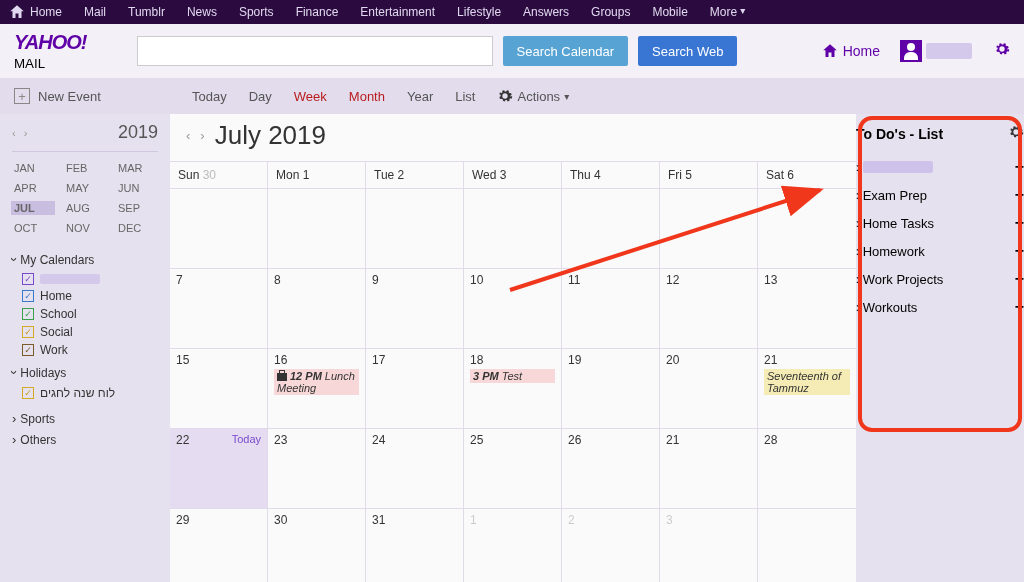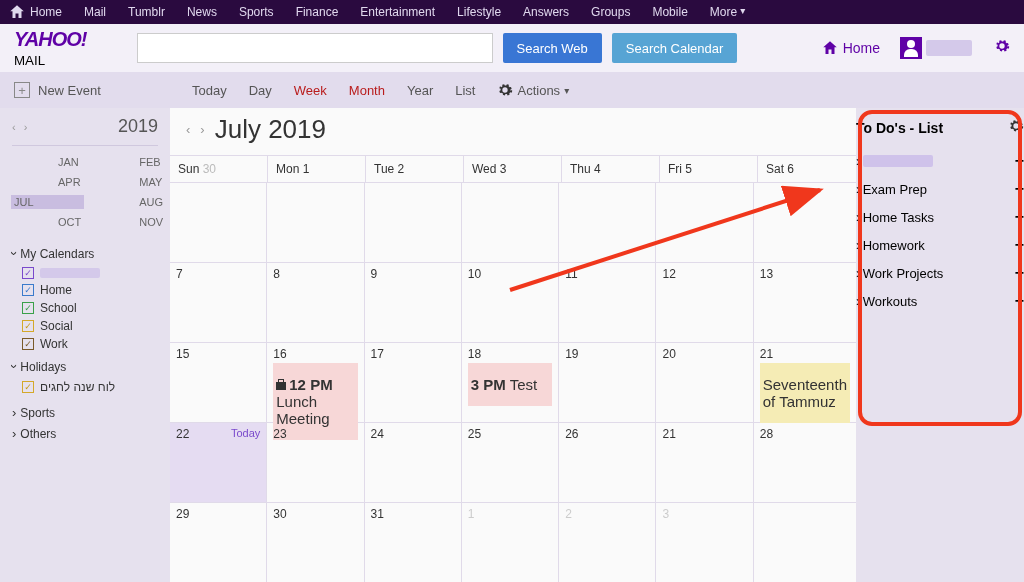--- a/index.html
+++ b/index.html
@@ -3,21 +3,21 @@
 <meta charset="utf-8">
 <style>
 * { margin: 0; padding: 0; box-sizing: border-box; font-family: -apple-system, BlinkMacSystemFont, "Segoe UI", Arial, sans-serif; }
 body { width: 1024px; height: 582px; background: #e6e1ee; overflow: hidden; position: relative; }
 
 .topnav { background: #2a0a3f; height: 24px; display: flex; align-items: center; padding: 0 8px; gap: 22px; font-size: 12px; }
 .topnav a { color: #e0d8ee; text-decoration: none; cursor: pointer; }
 .topnav .home-ico { display: inline-flex; align-items: center; gap: 4px; }
 .topnav .more { display: flex; align-items: flex-start; gap: 3px; }
 
-.headerbar { background: #f3f0f8; height: 48px; display: flex; align-items: center; padding: 0 14px; gap: 10px; }
+.headerbar { background: #f3f0f8; height: 54px; display: flex; align-items: center; padding: 0 14px; gap: 10px; }
 .logo { color: #5f01a6; font-weight: 900; font-style: italic; font-size: 20px; letter-spacing: -1px; }
 .searchbox { flex: 0 0 356px; margin-left: 40px; }
 .searchbox input { width:100%; height:30px; border:1px solid #ccc; padding:0 8px; font-size:13px;}
 .btn { height:30px; padding:0 14px; border:none; color:#fff; font-size:13px; cursor:pointer; border-radius:2px;}
 .btn.cal { background:#57a4d4; }
 .btn.web { background:#3976d4; }
 .spacer { flex:1; }
 .home-link { display:flex; align-items:center; gap:4px; color:#5f01a6; font-size:14px; font-weight:500;}
 .avatar-box { width:22px; height:22px; background:#5f01a6; position:relative;}
 .avatar-box::after{content:""; position:absolute; width:8px;height:8px;background:#fff;border-radius:50%;top:3px;left:7px;}
@@ -32,22 +32,22 @@
 .views span { cursor:pointer; color:#555;}
 .views span.active { color:#b91c1c; }
 .actions { display:flex; align-items:center; gap:4px; margin-left:22px; cursor:pointer;}
 
 .main { display:flex; height:474px; }
 .sidebar { width:170px; background:#e6e1ee; padding:8px 12px; font-size:12px; color:#333;}
 .monthnav { display:flex; align-items:center; justify-content:space-between; margin-bottom:8px;}
 .monthnav .arrows { display:flex; gap:8px; color:#999; font-size:11px;}
 .monthnav .year { font-size:18px; color:#555; font-weight:300;}
 .monthgrid { display:grid; grid-template-columns:repeat(3,1fr); gap:8px 14px; border-top:1px solid #d0c8de; padding:10px 2px 12px; color:#666; font-size:11px;}
-.monthgrid span {cursor:pointer;margin-left:44px;}
-.monthgrid span.sel { background:#c9bde0; padding:1px 3px; margin:-1px -3px;}
+.monthgrid span {cursor:pointer;}
+.monthgrid span.sel { background:#c9bde0; padding:1px 3px; margin:-1px -3px;font-weight:bold;}
 .section { margin-top:6px;}
 .section h4 { font-size:12px; font-weight:400; color:#333; display:flex; align-items:center; gap:2px; cursor:pointer;}
 .section h4::before { content:"›"; display:inline-block; transform:rotate(90deg); font-size:13px; margin-right:2px;}
 .callist { list-style:none; padding-left:10px; margin-top:4px;}
 .callist li { display:flex; align-items:center; gap:6px; padding:2px 0; cursor:pointer;}
 .chk { width:12px;height:12px; border:1px solid; display:flex;align-items:center;justify-content:center;font-size:9px;}
 .chk.purple{border-color:#7a4acc;color:#7a4acc;}
 .chk.blue{border-color:#3a7acc;color:#3a7acc;}
 .chk.green{border-color:#3aa04a;color:#3aa04a;}
 .chk.yellow{border-color:#d4a82a;color:#c49a1a;}
@@ -64,21 +64,21 @@
 .gridhead div { padding:6px 8px; font-size:12px; color:#333; border-right:1px solid #e0dae9;}
 .gridhead div:last-child{border-right:none;}
 .gridhead .dim{color:#bbb;}
 .calgrid { display:grid; grid-template-columns:repeat(7,1fr); grid-auto-rows:80px; flex:1;}
 .cell { border-right:1px solid #e0dae9; border-bottom:1px solid #e0dae9; padding:4px 6px; font-size:12px; position:relative;}
 .cell:nth-child(7n){border-right:none;}
 .cell .dnum{color:#333;}
 .cell .dnum.dim{color:#ccc;}
 .cell.today{background:#e5dcf2;}
 .todaylbl{position:absolute; top:4px; right:6px; color:#7a4acc; font-size:11px;}
-.event{background:#f7d7d7; font-size:15px; padding:13px 3px; margin-top:2px; color:#333;}
+.event{background:#f7d7d7; font-size:11px; padding:1px 3px; margin-top:2px; color:#333;font-style:italic;}
 .event .time{font-weight:600;}
 .event.yel{background:#f5ecb5;}
 .briefcase{display:inline-block;width:10px;height:8px;background:#333;position:relative;vertical-align:middle;margin-right:3px;}
 .briefcase::before{content:"";position:absolute;width:4px;height:2px;border:1px solid #333;border-bottom:none;top:-3px;left:2px;}
 
 .todopanel { width:168px; background:#e6e1ee; position:relative;}
 .todo-outline{position:absolute; inset:2px; border:4px solid #f0371c; border-radius:14px; pointer-events:none;}
 .todo-inner{padding:10px 0;}
 .todo-head{display:flex;justify-content:space-between;align-items:center;font-size:14px;font-weight:600;margin-bottom:10px;}
 .todo-item{display:flex;align-items:center;justify-content:space-between;font-size:13px;padding:5px 0;cursor:pointer;}
@@ -119,22 +119,22 @@
 </div>
 
 <div class="headerbar">
   <div>
     <div class="logo">YAHOO!</div>
     <small>MAIL</small>
   </div>
   <div class="searchbox">
     <input type="text" style="">
   </div>
+  <button class="btn cal">Search Calendar</button>
   <button class="btn web">Search Web</button>
-  <button class="btn cal">Search Calendar</button>
   <div class="spacer"></div>
   <div class="home-link">
     <svg class="home-svg" viewBox="0 0 24 24" fill="#5f01a6">
         <path d="M12 3l9 8h-3v9h-4v-6h-4v6H6v-9H3z"></path>
       </svg>
     <span>Home</span>
   </div>
   <div style="display:flex;align-items:center;gap:4px;margin-left:10px;">
     <div class="avatar-box"></div>
     <div class="namebox"></div>

